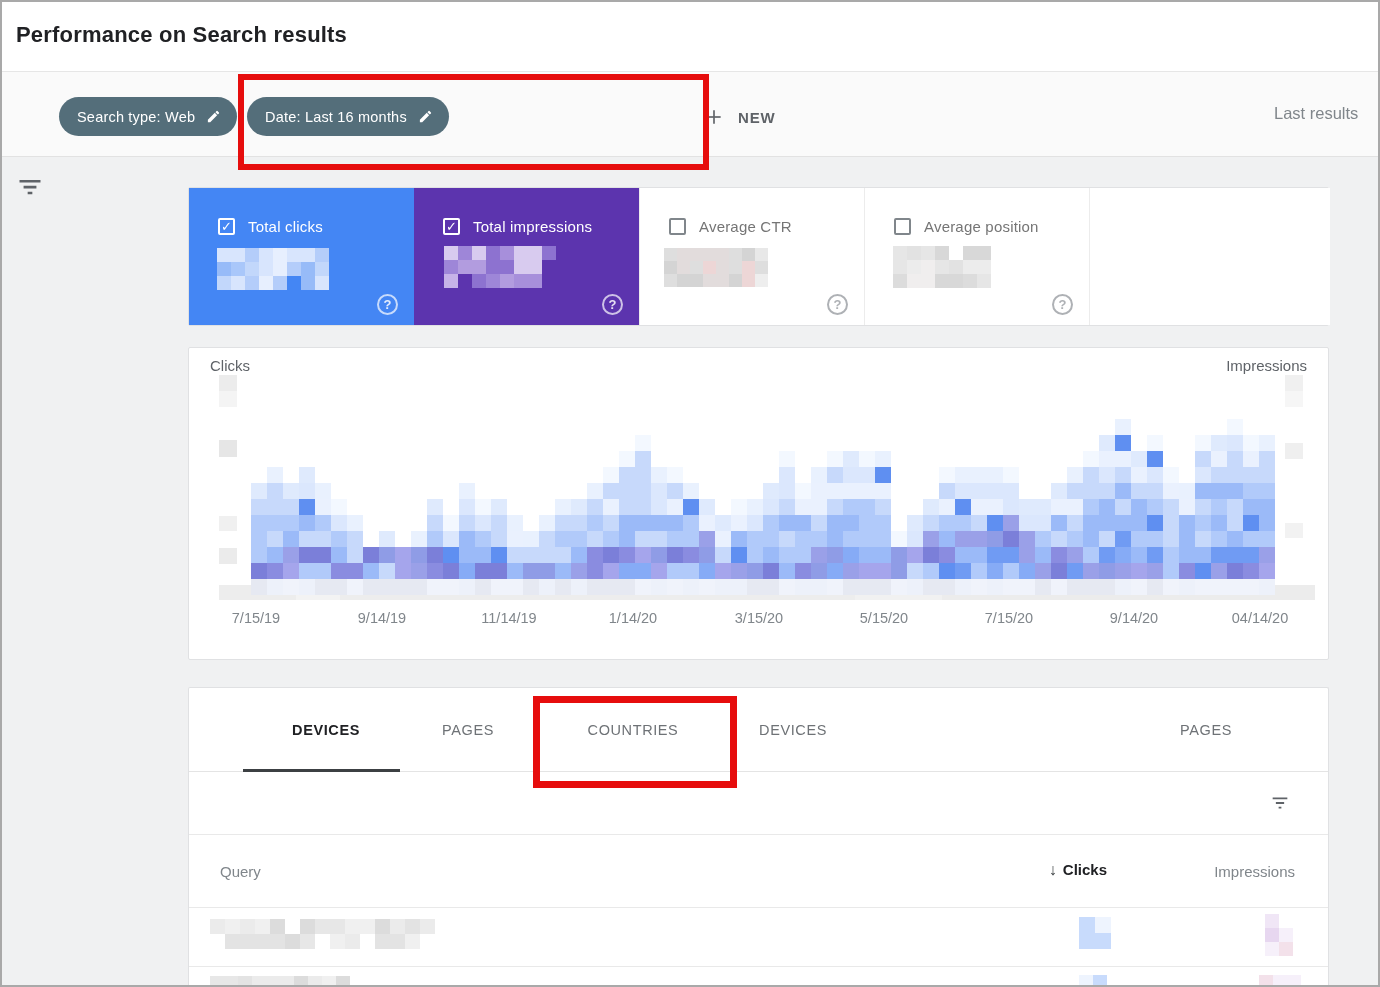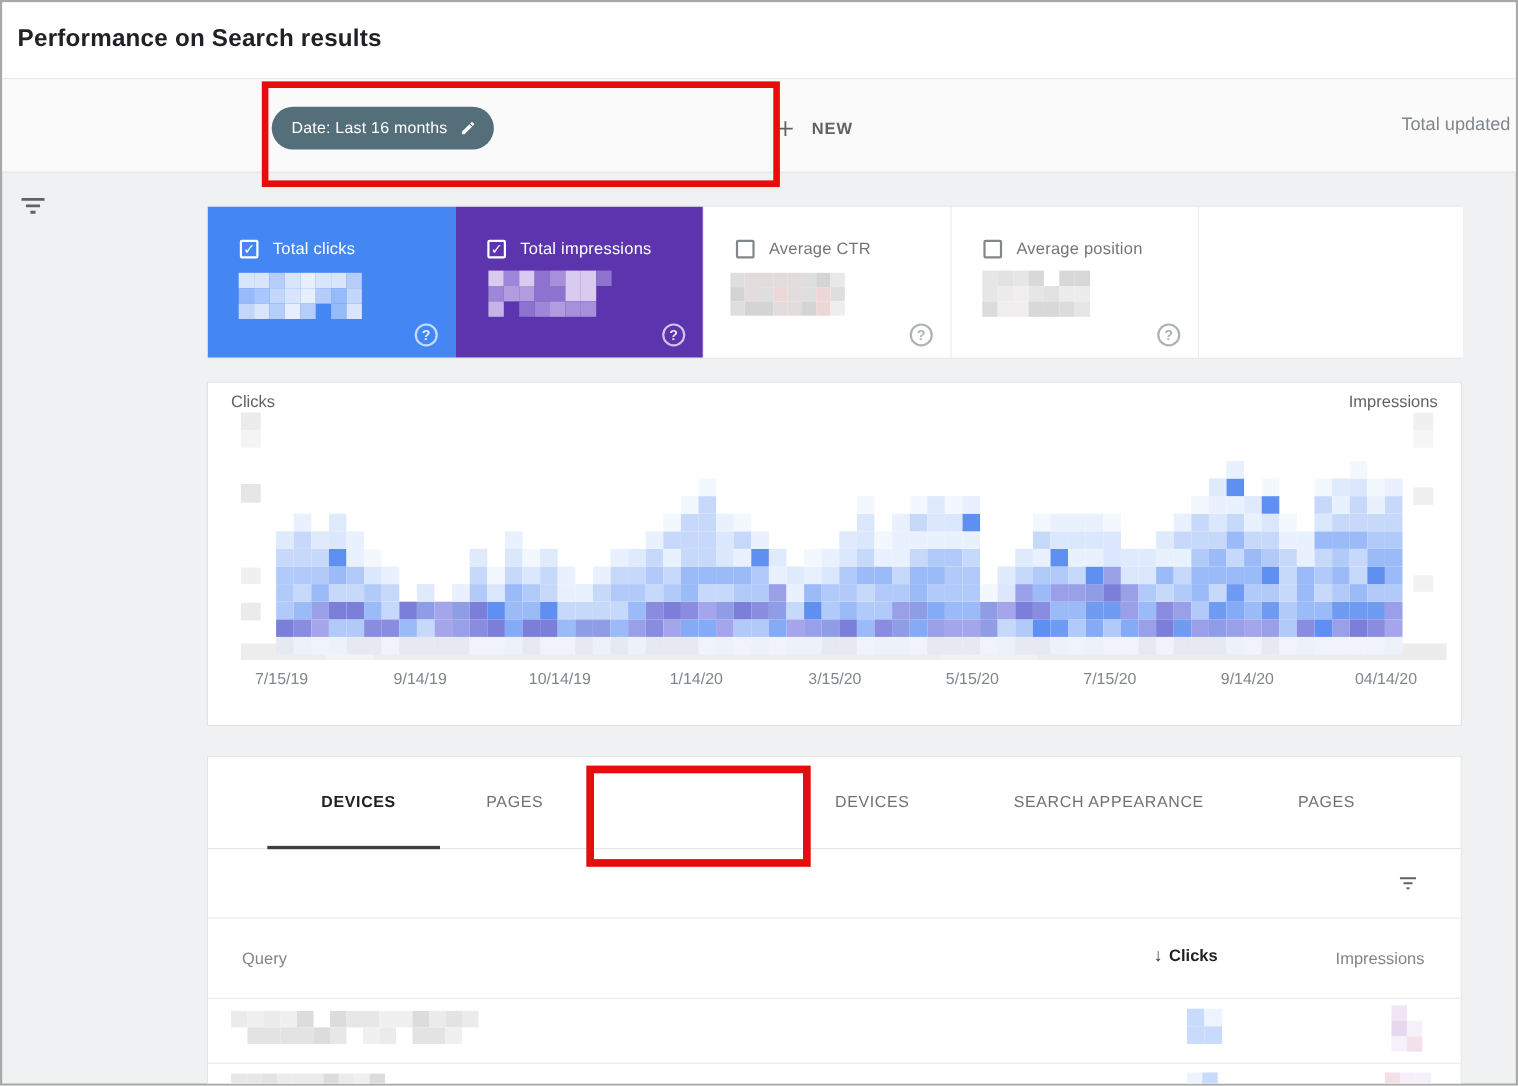--- a/index.html
+++ b/index.html
@@ -86,36 +86,42 @@
   <div class="app-header">
     <div class="app-title">Performance on Search results</div>
   </div>
 
   <div class="filter-band">
     <svg class="flt-icon" viewBox="0 0 24 24">
       <path fill="#5f6368" d="M3 6h18v2.2H3zM6.5 11h11v2.2h-11zM10 16h4v2.2h-4z"></path>
     </svg>
   </div>
 
+  <div class="chip" style="left:57px">
+    <span>Search type: Web</span>
+    <svg width="15" height="15" viewBox="0 0 24 24">
+      <path fill="#fff" d="M3 17.25V21h3.75L17.8 9.94l-3.75-3.75L3 17.25zM20.71 7.04a1 1 0 0 0 0-1.41l-2.34-2.34a1 1 0 0 0-1.41 0l-1.83 1.83 3.75 3.75 1.83-1.83z"></path>
+    </svg>
+  </div>
   <div class="chip" style="left:245px">
     <span>Date: Last 16 months</span>
     <svg width="15" height="15" viewBox="0 0 24 24">
       <path fill="#fff" d="M3 17.25V21h3.75L17.8 9.94l-3.75-3.75L3 17.25zM20.71 7.04a1 1 0 0 0 0-1.41l-2.34-2.34a1 1 0 0 0-1.41 0l-1.83 1.83 3.75 3.75 1.83-1.83z"></path>
     </svg>
   </div>
 
   <div class="new-btn">
     <svg width="20" height="20" viewBox="0 0 24 24">
       <path fill="#5f6368" d="M11 4h2v16h-2z"></path>
         <path fill="#5f6368" d="M4 11h16v2H4z"></path>
     </svg>
     <span class="lbl">NEW</span>
   </div>
 
-  <div class="last-updated">Total updated</div>
+  <div class="last-updated">Last results</div>
 
   <div class="card metrics">
     <div class="mcell c0">
       <div class="mlabel-row">
         <span class="cbx">✓</span>
         <span class="mname">Total clicks</span>
       </div>
       <div class="mosaic" style="left: 28px; top: 60px; width: 112px; height: 42px;">
           <i style="position: absolute; left: 0px; top: 0px; width: 14px; height: 14px; background: rgb(216, 229, 253);"></i>
           <i style="position: absolute; left: 14px; top: 0px; width: 14px; height: 14px; background: rgb(216, 229, 253);"></i>
@@ -714,36 +720,36 @@
         <i style="position: absolute; left: 1008px; top: 112px; width: 16px; height: 16px; background: rgb(155, 186, 248);"></i>
         <i style="position: absolute; left: 1008px; top: 96px; width: 16px; height: 16px; background: rgb(177, 202, 250);"></i>
         <i style="position: absolute; left: 1008px; top: 80px; width: 16px; height: 16px; background: rgb(199, 217, 251);"></i>
         <i style="position: absolute; left: 1008px; top: 64px; width: 16px; height: 16px; background: rgb(199, 217, 251);"></i>
         <i style="position: absolute; left: 1008px; top: 48px; width: 16px; height: 16px; background: rgb(233, 241, 254);"></i>
       </div>
 
     <div class="xticks">
       <span style="left:22px">7/15/19</span>
       <span style="left:148px">9/14/19</span>
-      <span style="left:275px">10/14/19</span>
+      <span style="left:275px">11/14/19</span>
       <span style="left:399px">1/14/20</span>
       <span style="left:525px">3/15/20</span>
       <span style="left:650px">5/15/20</span>
       <span style="left:775px">7/15/20</span>
       <span style="left:900px">9/14/20</span>
       <span style="left:1026px">04/14/20</span>
     </div>
   </div>
 
   <div class="card tablecard">
     <div class="tabs">
       <div class="tab active" style="left:42px">DEVICES</div>
       <div class="tab" style="left:184px">PAGES</div>
+      <div class="tab" style="left:349px">COUNTRIES</div>
       <div class="tab" style="left:509px">DEVICES</div>
-      <div class="tab" style="left:714px;width:210px">SEARCH APPEARANCE</div>
       <div class="tab" style="left:922px">PAGES</div>
       <div class="tab-underline"></div>
     </div>
 
     <div class="tbl-filter-row">
       <svg class="tbl-filter-icon" viewBox="0 0 24 24">
         <path fill="#5f6368" d="M4 6h16v2H4zM7.5 11h9v2h-9zM10.5 16h3v2h-3z"></path>
       </svg>
     </div>
 

